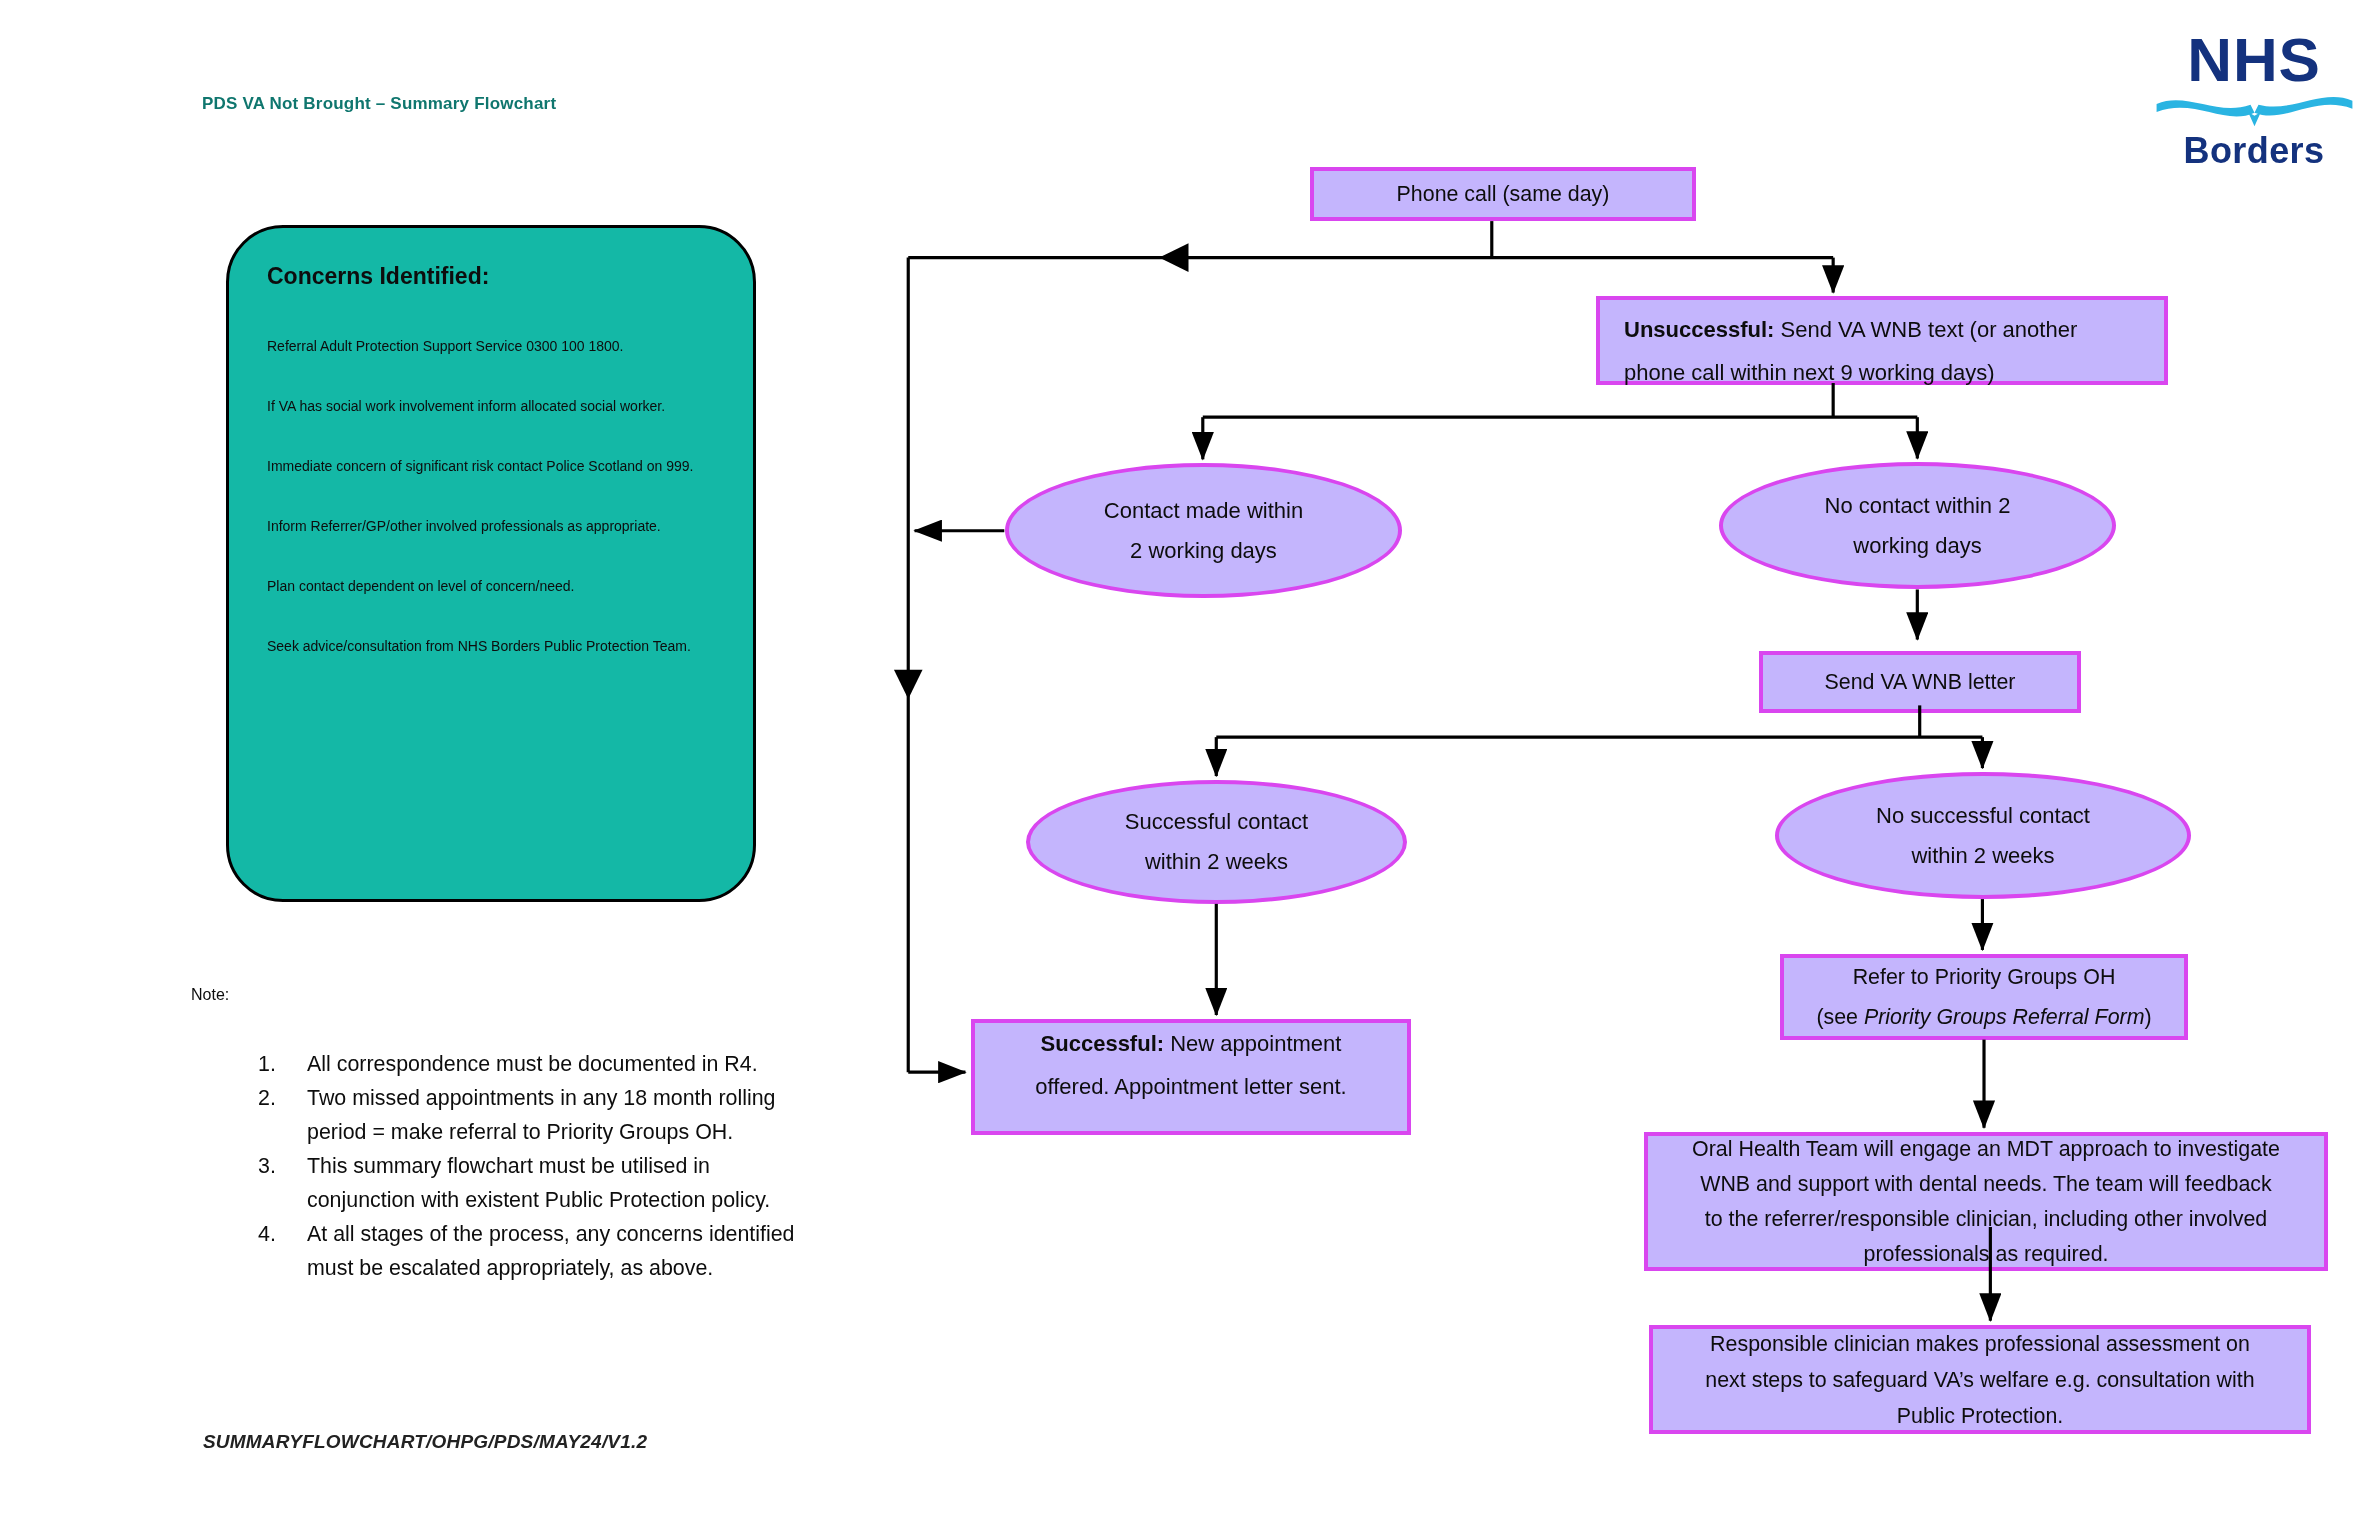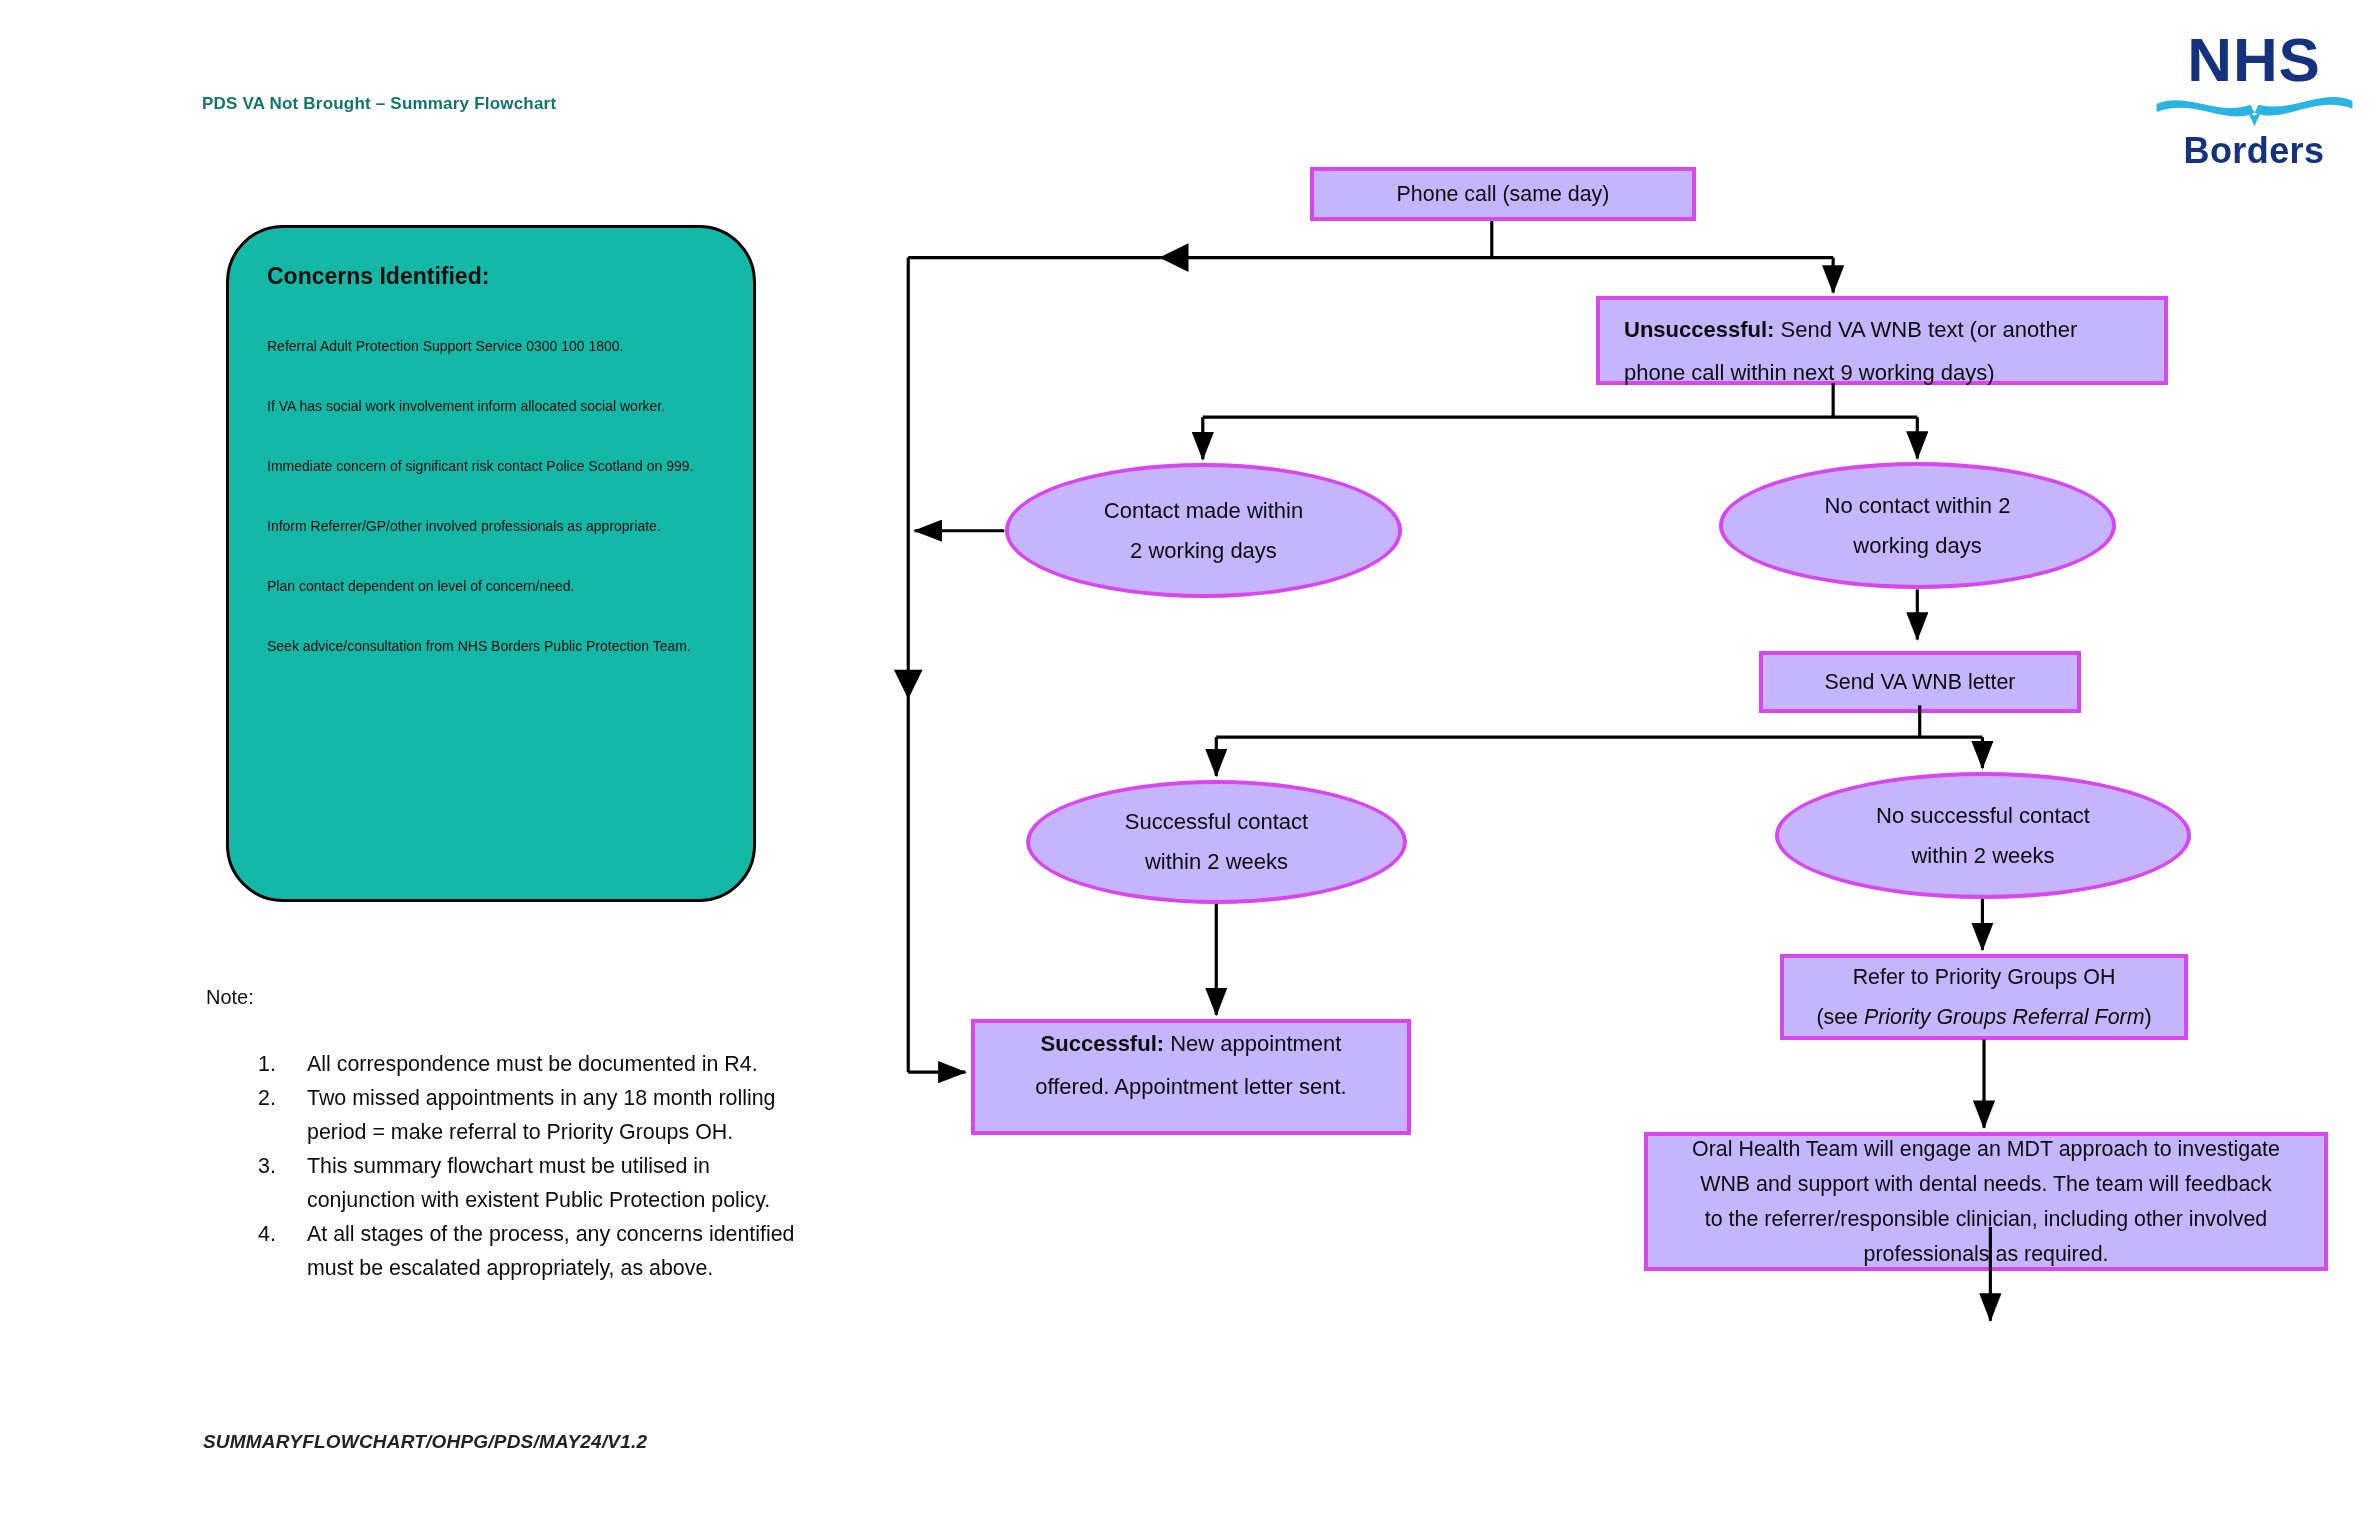--- a/index.html
+++ b/index.html
@@ -18,21 +18,21 @@
   .logo .borders{font-size:36px;font-weight:800;letter-spacing:0.4px;margin-top:1.6px;}
   
   .concerns{
     position:absolute;left:226px;top:225px;width:530px;height:677px;
     border:3.2px solid #000;border-radius:57px;box-sizing:border-box;
     padding:35px 37px 0 38px;background:#14b8a6;
   }
   .concerns h2{margin:0 0 41px 0;font-size:23px;font-weight:700;}
   .concerns p{margin:0 0 30px 0;font-size:14px;line-height:30px;width:459px;}
   
-  .note-head{position:absolute;left:206px;top:986px;font-size:20px;}
+  .note-head{position:absolute;left:191px;top:986px;font-size:16px;}
   .note-list{position:absolute;left:258px;top:1047px;width:603px;font-size:21.4px;}
   .note-item{display:grid;grid-template-columns:49px 1fr;line-height:34px;}
   .note-item .ln{display:block;}
   
   .box{
     position:absolute;border:4px solid #d946ef;background:#c4b5fd;box-sizing:border-box;
     display:flex;align-items:center;justify-content:center;text-align:center;
     font-size:21.4px;line-height:1.5;color:#0d0d0d;z-index:2;
   }
   .ellipse{border-radius:50%;font-size:22px;}
@@ -172,20 +172,27 @@
 
   <div class="box node-oral" style="left:1644px;top:1132px;width:684px;height:139px;">
     <span>
       <span class="ln">Oral Health Team will engage an MDT approach to investigate</span>
       <span class="ln">WNB and support with dental needs. The team will feedback</span>
       <span class="ln">to the referrer/responsible clinician, including other involved</span>
       <span class="ln">professionals as required.</span>
     </span>
   </div>
 
+  <div class="box node-resp" style="left:1649px;top:1325px;width:662px;height:109px;">
+    <span>
+      <span class="ln">Responsible clinician makes professional assessment on</span>
+      <span class="ln">next steps to safeguard VA’s welfare e.g. consultation with</span>
+      <span class="ln">Public Protection.</span>
+    </span>
+  </div>
 
   <svg class="wires" width="2377" height="1537" viewBox="0 0 2994 1935">
     <defs>
       <marker id="ah" markerWidth="9" markerHeight="7" refX="8.6" refY="3.5" orient="auto">
         <polygon points="0 0, 9 3.5, 0 7" fill="#000"></polygon>
       </marker>
     </defs>
     <g stroke="#000" stroke-width="4" fill="none">
 
       <path d="M1879,278 V324"></path>

